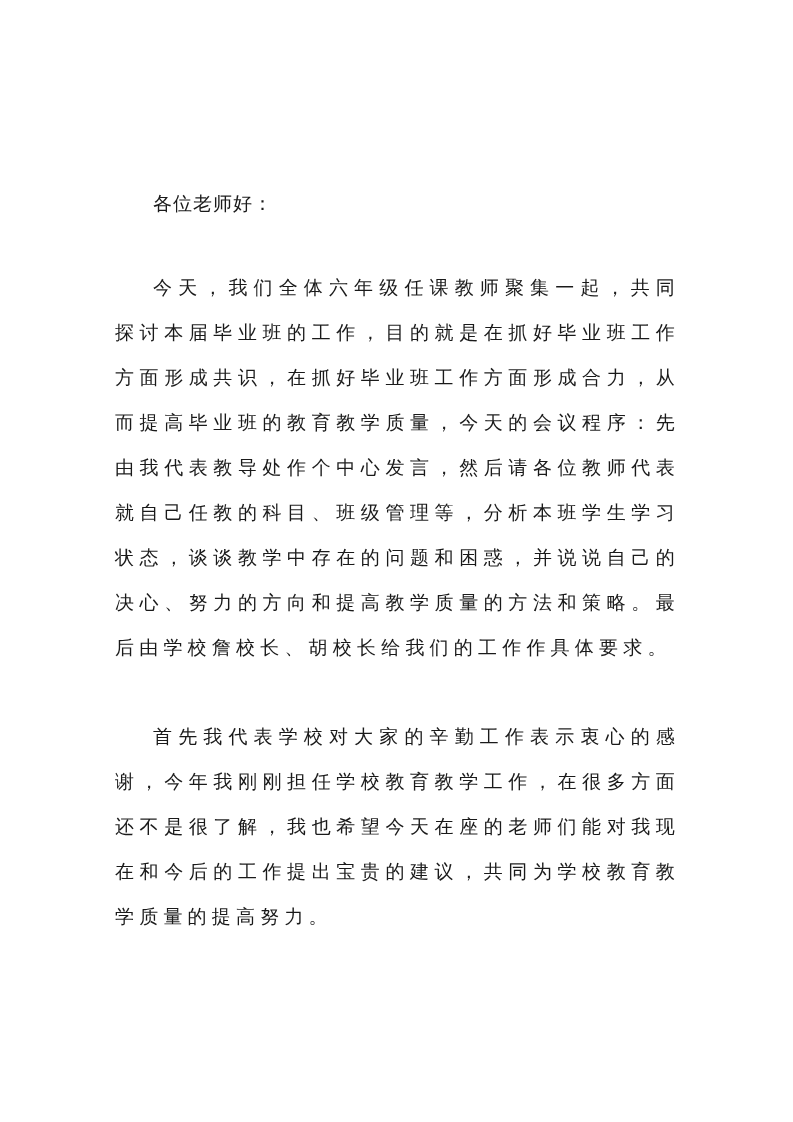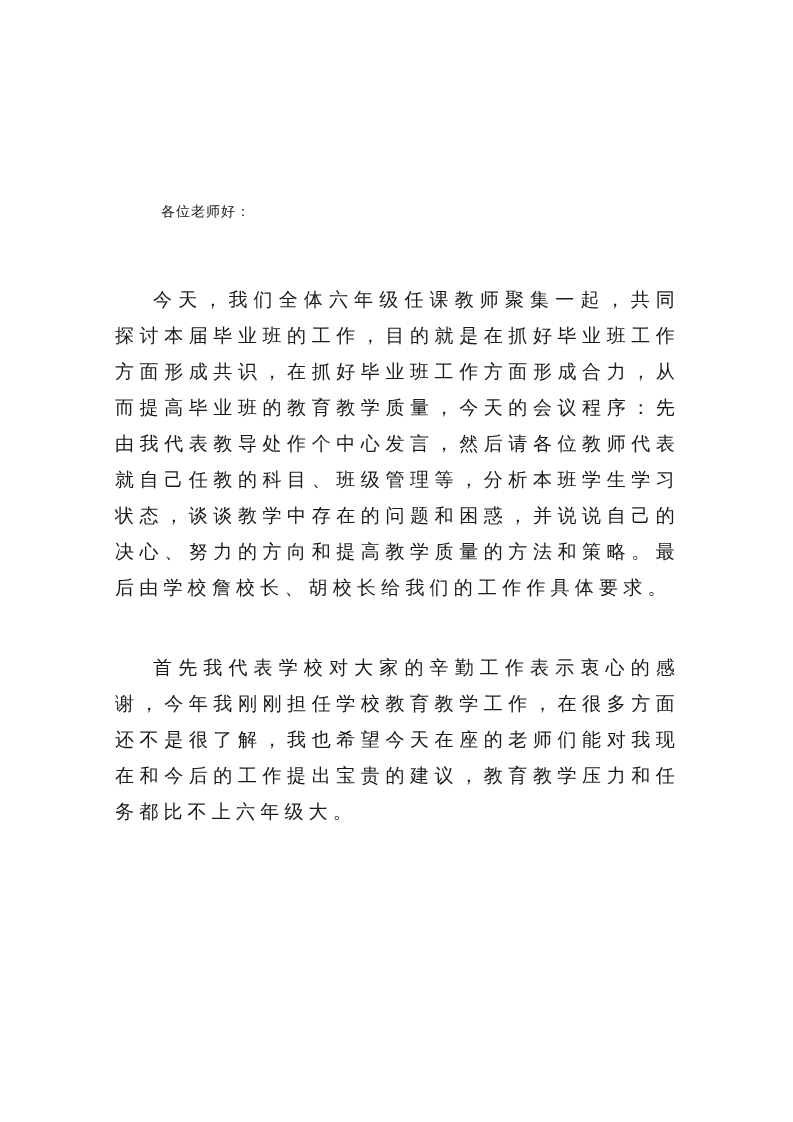--- a/index.html
+++ b/index.html
@@ -17,41 +17,41 @@
   }
   .page {
     position: absolute;
     left: 115px;
     top: 185px;
     width: 565px;
   }
   .para {
     margin: 0;
     font-size: 19px;
-    line-height: 36px;
+    line-height: 45px;
     letter-spacing: 5.2px;
     text-indent: 38px;
     text-align: justify;
     word-break: break-all;
     line-break: anywhere;
   }
   .gap {
     height: 44px;
   }
   .greeting {
-    margin: 8px;
-    font-size: 14px;
+    margin: 0;
+    font-size: 19px;
     line-height: 36px;
     text-indent: 38px;
     letter-spacing: 1px;
   }
 </style>
 </head>
 <body>
 
 <div class="page">
   <p class="greeting">各位老师好：</p>
   <div class="gap"></div>
   <p class="para">今天，我们全体六年级任课教师聚集一起，共同探讨本届毕业班的工作，目的就是在抓好毕业班工作方面形成共识，在抓好毕业班工作方面形成合力，从而提高毕业班的教育教学质量，今天的会议程序：先由我代表教导处作个中心发言，然后请各位教师代表就自己任教的科目、班级管理等，分析本班学生学习状态，谈谈教学中存在的问题和困惑，并说说自己的决心、努力的方向和提高教学质量的方法和策略。最后由学校詹校长、胡校长给我们的工作作具体要求。</p>
   <div class="gap"></div>
-  <p class="para">首先我代表学校对大家的辛勤工作表示衷心的感谢，今年我刚刚担任学校教育教学工作，在很多方面还不是很了解，我也希望今天在座的老师们能对我现在和今后的工作提出宝贵的建议，教育教学压力和任务都比不上六年级大。</p>
+  <p class="para">首先我代表学校对大家的辛勤工作表示衷心的感谢，今年我刚刚担任学校教育教学工作，在很多方面还不是很了解，我也希望今天在座的老师们能对我现在和今后的工作提出宝贵的建议，共同为学校教育教学质量的提高努力。</p>
   <div class="gap"></div>
 </div>
 
 </body></html>

